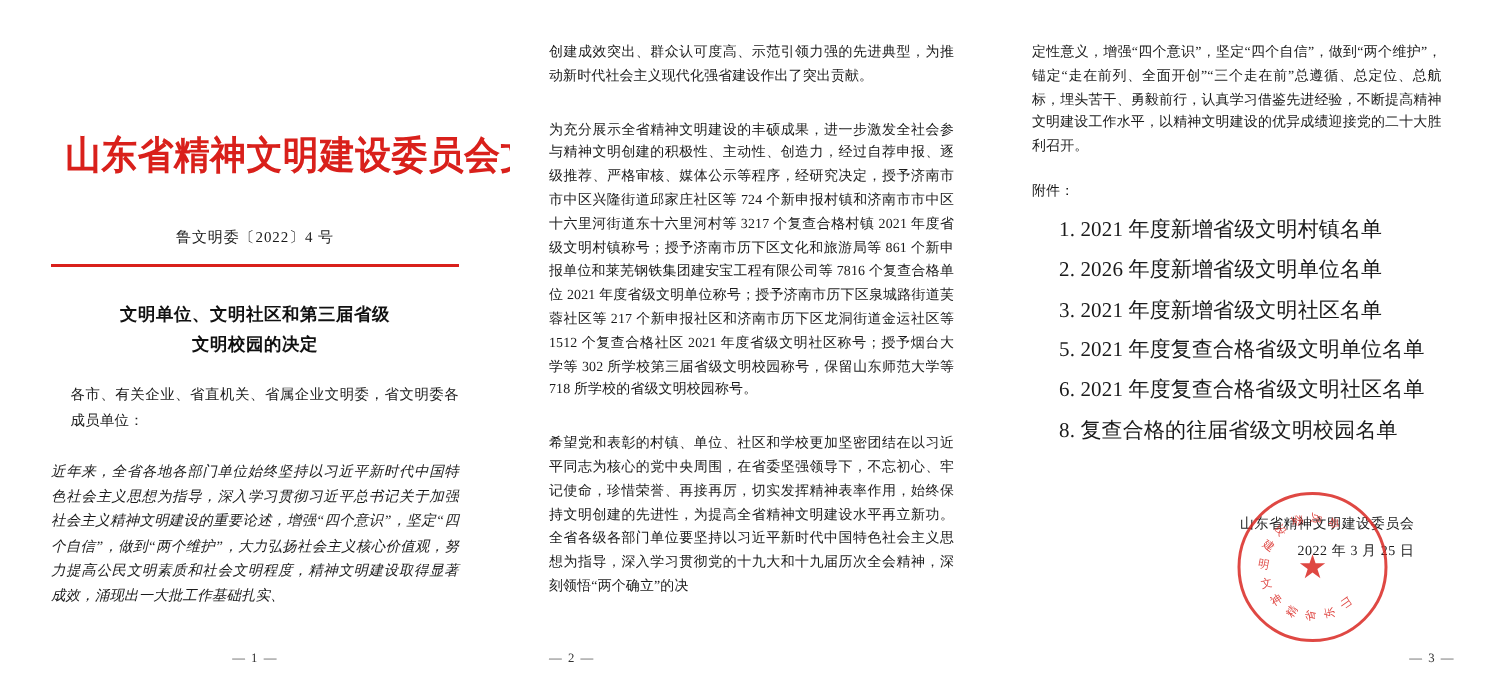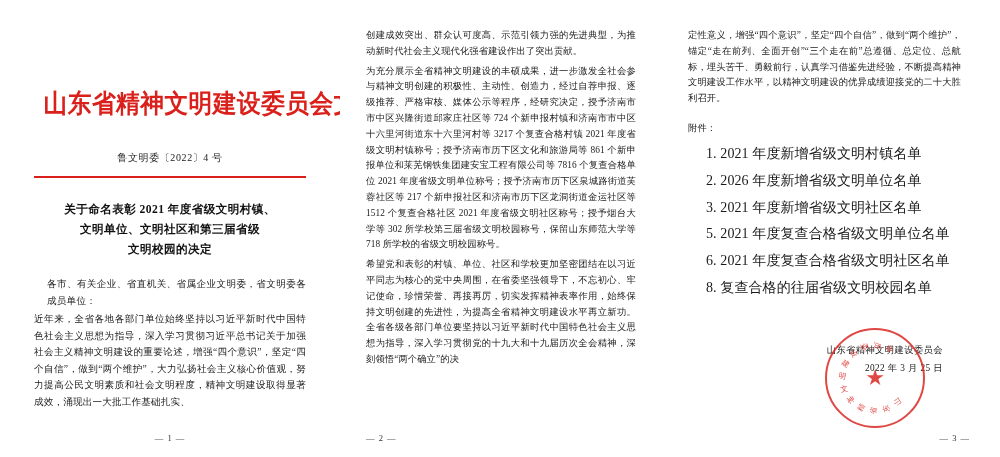--- a/index.html
+++ b/index.html
@@ -73,32 +73,32 @@
   }
   .body-para {
     font-size: 9.6px;
     line-height: 1.72;
     color: #1a1a1a;
     text-align: justify;
     letter-spacing: 0.15px;
     margin: 0;
     text-indent: 0;
   }
-  .p1-body { margin-top: 2px; }
+  .p1-body { margin-top: 18px; font-style: italic; }
 
   
   .col-text {
     font-size: 9.3px;
     line-height: 1.7;
     color: #1a1a1a;
     text-align: justify;
     letter-spacing: 0.1px;
     margin: 0 0 0 0;
   }
-  .col-text + .col-text { margin-top: 4px; }
+  .col-text + .col-text { margin-top: 20px; }
 
   
   .attach-head {
     font-size: 9.3px;
     line-height: 1.7;
     color: #1a1a1a;
     margin-top: 14px;
     letter-spacing: 0.1px;
   }
   .attach-list {
@@ -177,21 +177,20 @@
 </head>
 <body>
 
 <div class="doc">
 
   <div class="page page-1">
     <div class="masthead">山东省精神文明建设委员会文件</div>
     <div class="doc-number">鲁文明委〔2022〕4 号</div>
     <div class="red-rule"></div>
     <div class="title">
-      <div>关于命名表彰 2021 年度省级文明村镇、</div>
       <div>文明单位、文明社区和第三届省级</div>
       <div>文明校园的决定</div>
     </div>
     <div class="salutation">各市、有关企业、省直机关、省属企业文明委，省文明委各成员单位：</div>
     <p class="body-para p1-body">近年来，全省各地各部门单位始终坚持以习近平新时代中国特色社会主义思想为指导，深入学习贯彻习近平总书记关于加强社会主义精神文明建设的重要论述，增强“四个意识”，坚定“四个自信”，做到“两个维护”，大力弘扬社会主义核心价值观，努力提高公民文明素质和社会文明程度，精神文明建设取得显著成效，涌现出一大批工作基础扎实、</p>
     <div class="page-num pn-1">— 1 —</div>
   </div>
 
   <div class="page page-2">
     <p class="col-text">创建成效突出、群众认可度高、示范引领力强的先进典型，为推动新时代社会主义现代化强省建设作出了突出贡献。</p>

